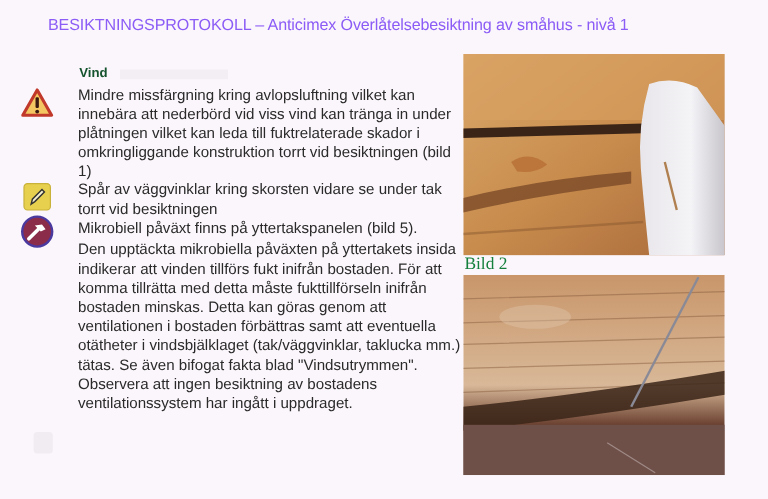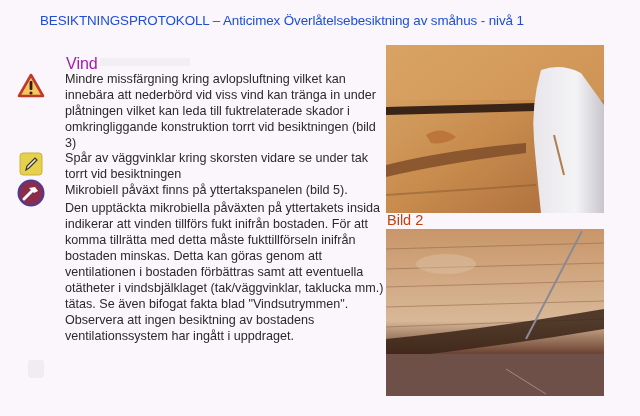--- a/index.html
+++ b/index.html
@@ -3,55 +3,55 @@
 <meta charset="utf-8">
 <style>
   html, body { margin:0; padding:0; }
   body {
     width:640px; height:416px; overflow:hidden; position:relative;
     background:#fbf6fb;
     font-family:"Liberation Sans", sans-serif;
   }
   .header {
     position:absolute; left:40px; top:13px;
-    font-size:13.4px; color:#1d4ed8; letter-spacing:-0.1px; white-space:nowrap;
+    font-size:13.4px; color:#8b5cf6; letter-spacing:-0.1px; white-space:nowrap;
   }
   .heading {
     position:absolute; left:66px; top:55px;
-    font-size:16px; font-weight:normal; color:#a21caf;
+    font-size:11px; font-weight:bold; color:#14532d;
   }
   .para {
     position:absolute; left:65px; width:320px;
     font-size:12.6px; line-height:16px; color:#2a2a2a;
   }
   .icon { position:absolute; }
   .photo { position:absolute; overflow:hidden; }
   .caption {
     position:absolute; left:387px; top:212px;
-    font-family:Liberation Sans, sans-serif; font-size:14.5px; color:#c2410c;
+    font-family:Liberation Serif, serif; font-size:14.5px; color:#15803d;
   }
   .ghost {
     position:absolute; color:#ede6ee; font-size:12px;
   }
 </style>
 </head>
 <body>
 
 <div class="header">BESIKTNINGSPROTOKOLL – Anticimex Överlåtelsebesiktning av småhus - nivå 1</div>
 
 <div class="heading">Vind</div>
 
 <div class="ghost" style="left:100px;top:58px;width:90px;height:8px;background:#f3eef4;"></div>
 
 <svg class="icon" style="left:17px;top:73px" width="28" height="26" viewBox="0 0 28 26">
   <path d="M14 2 L26 23 L2 23 Z" fill="#f4c661" stroke="#c0392b" stroke-width="2.6" stroke-linejoin="round"></path>
   <rect x="12.6" y="8" width="2.8" height="9" rx="1" fill="#3a1a10"></rect>
   <circle cx="14" cy="20" r="1.6" fill="#3a1a10"></circle>
 </svg>
-<div class="para" style="top:71px">Mindre missfärgning kring avlopsluftning vilket kan innebära att  nederbörd vid viss vind kan tränga in under plåtningen vilket kan leda till fuktrelaterade skador i omkringliggande konstruktion torrt vid besiktningen (bild 3)</div>
+<div class="para" style="top:71px">Mindre missfärgning kring avlopsluftning vilket kan innebära att  nederbörd vid viss vind kan tränga in under plåtningen vilket kan leda till fuktrelaterade skador i omkringliggande konstruktion torrt vid besiktningen (bild 1)</div>
 
 <svg class="icon" style="left:19px;top:152px" width="24" height="24" viewBox="0 0 24 24">
   <rect x="1" y="1" width="22" height="22" rx="3" fill="#e6d04d" stroke="#c9b23a"></rect>
   <path d="M7 18 L8 14 L16 6 L18 8 L10 16 Z" fill="#f5f0d0" stroke="#333" stroke-width="1.2"></path>
 </svg>
 <div class="para" style="top:150px">Spår av väggvinklar kring skorsten vidare se under tak torrt vid besiktningen</div>
 
 <svg class="icon" style="left:17px;top:179px" width="28" height="28" viewBox="0 0 28 28">
   <circle cx="14" cy="14" r="12.5" fill="#8a2c4a" stroke="#4a3aa0" stroke-width="2"></circle>
   <path d="M7 20 L15 12" stroke="#ffffff" stroke-width="3" stroke-linecap="round"></path>

